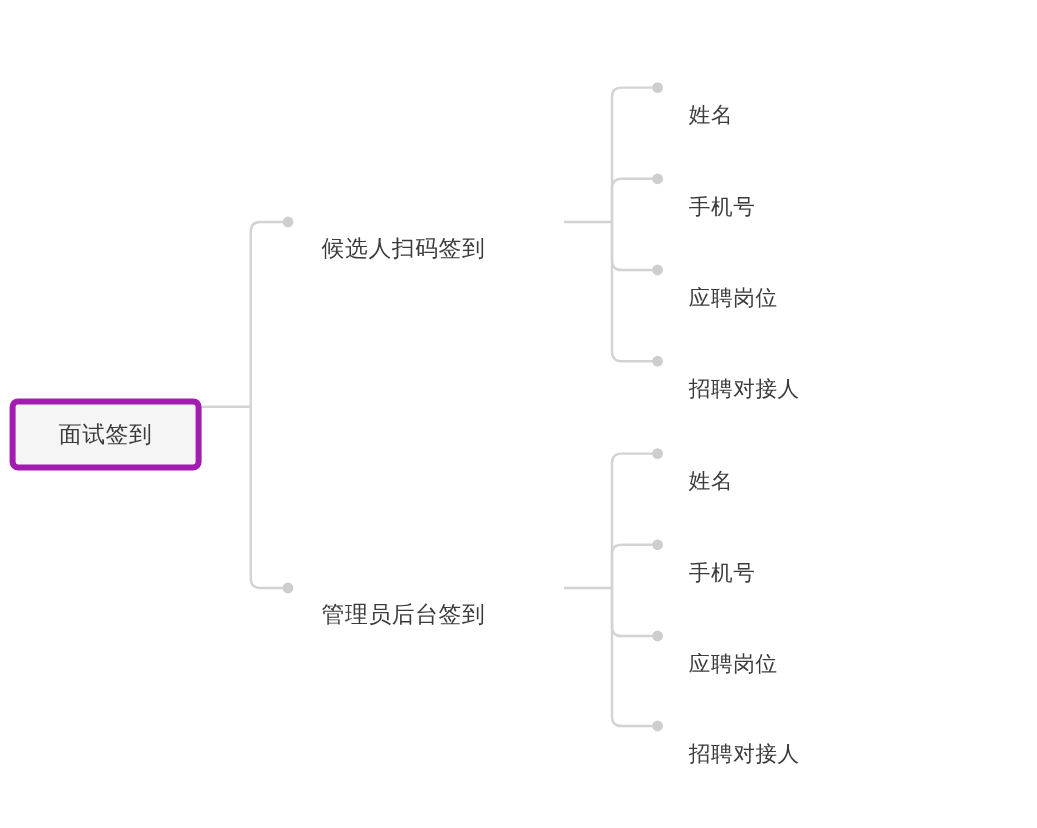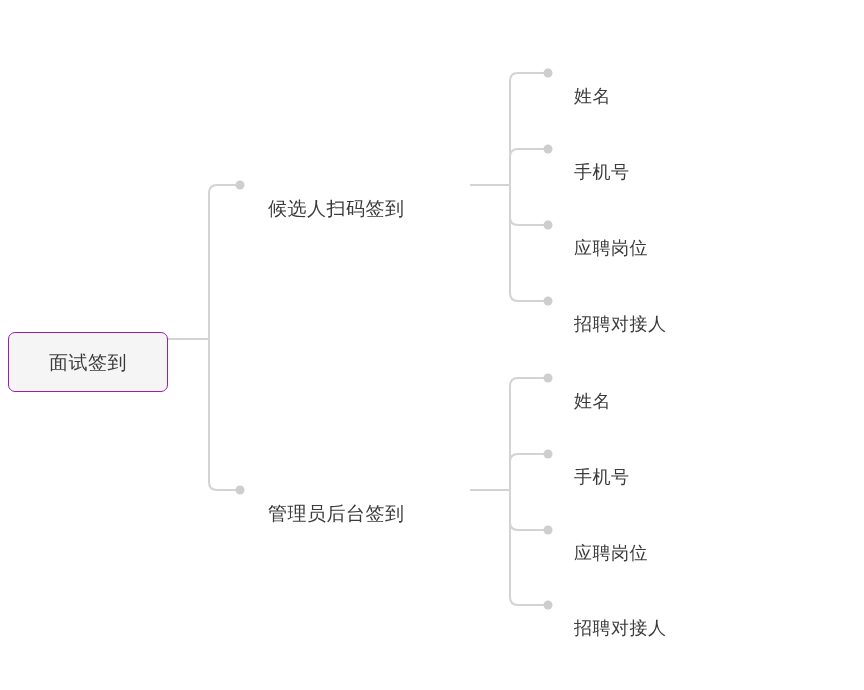--- a/index.html
+++ b/index.html
@@ -31,21 +31,21 @@
     line-height: 1;
     margin-top: 23px;
   }
   
   .root-node {
     left: 8px;
     top: 309px;
     width: 160px;
     height: 60px;
     box-sizing: border-box;
-    border: 1px solid #a21caf;
+    border: 5px solid #a21caf;
     border-radius: 7px;
     background: #f5f5f5;
     display: flex;
     align-items: center;
     justify-content: center;
   }
   .root-label {
     font-size: 19px;
     color: #3a3a3a;
     letter-spacing: 0.5px;

